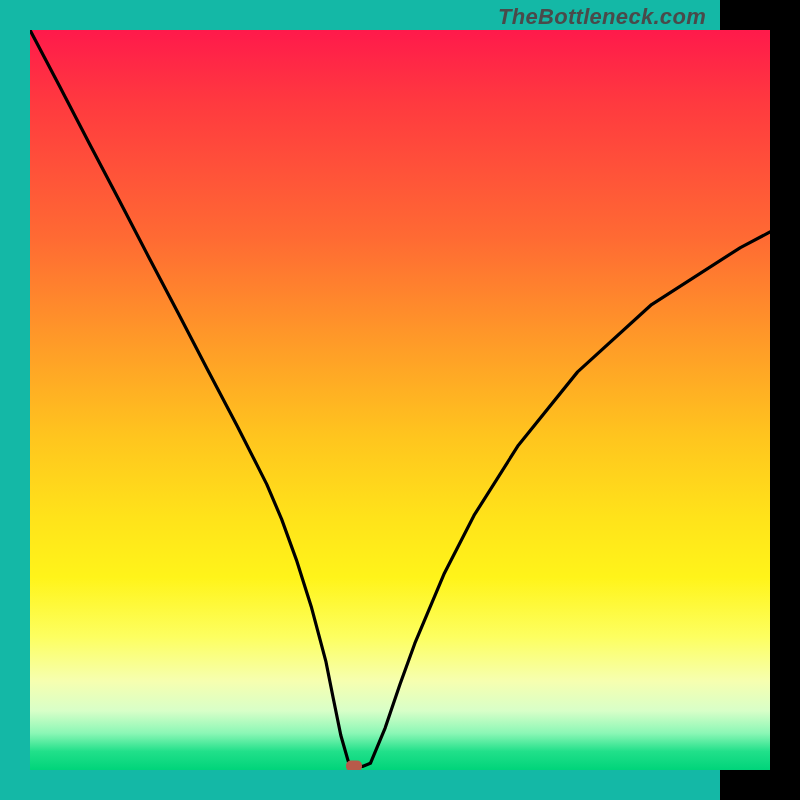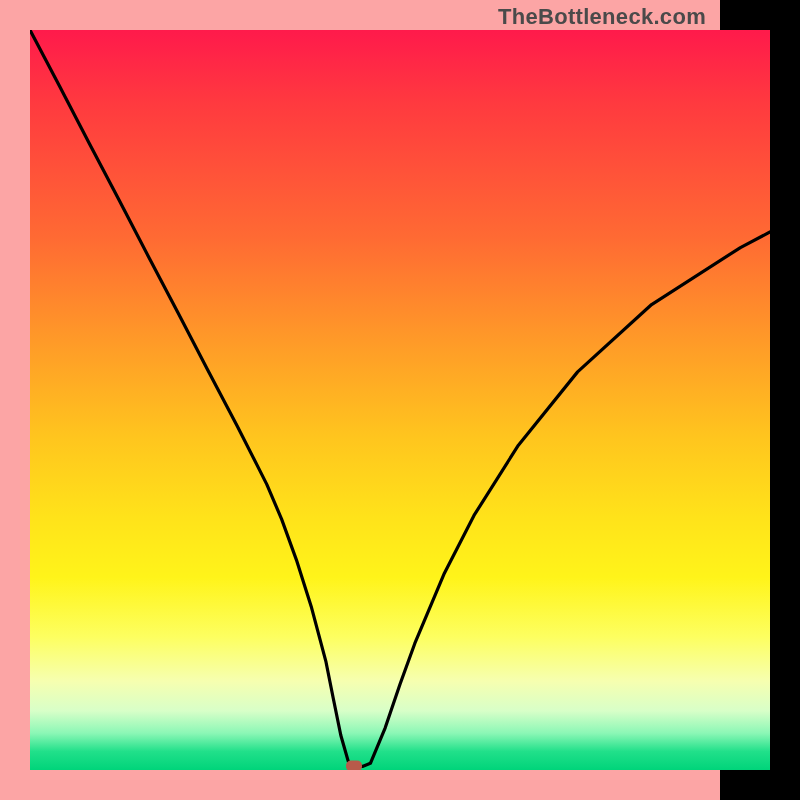--- a/index.html
+++ b/index.html
@@ -8,21 +8,22 @@
     width: 800px;
     height: 800px;
     background: #000;
     font-family: Arial, Helvetica, sans-serif;
     overflow: hidden;
   }
   .frame {
     position: relative;
     width: 720px;
     height: 800px;
-    background: #fca5a5;
+    background: #14b8a6;
+    font-style: italic;
   }
   .watermark {
     position: absolute;
     top: 4px;
     right: 14px;
     color: #4a4a4a;
     font-size: 22px;
     font-weight: 600;
     letter-spacing: 0.3px;
     user-select: none;

